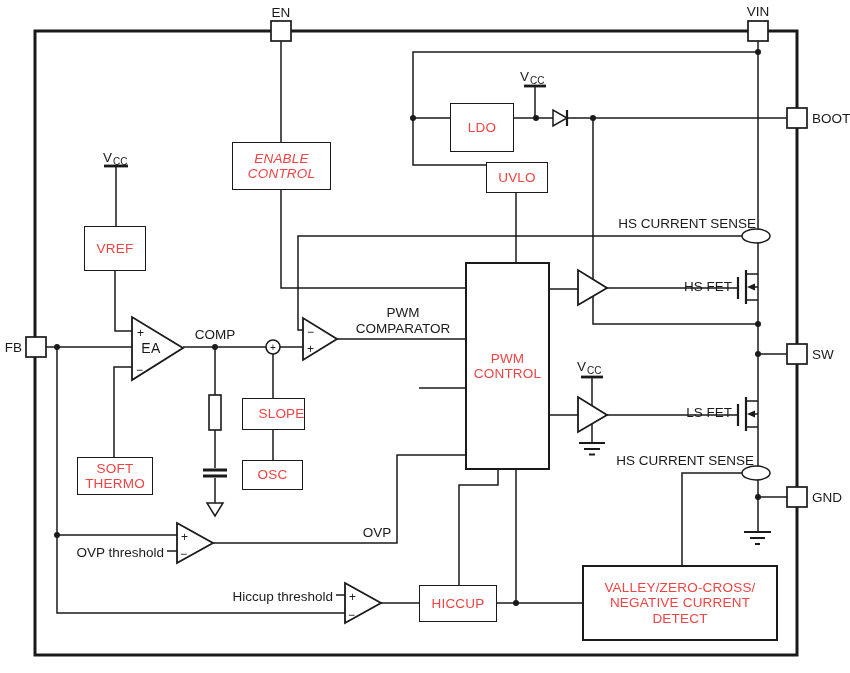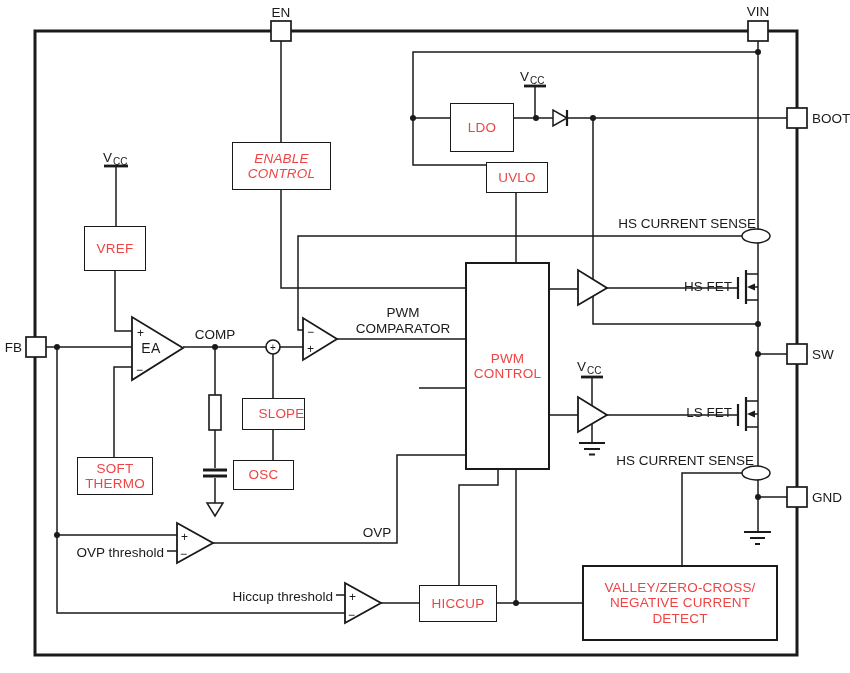--- a/index.html
+++ b/index.html
@@ -10,21 +10,21 @@
          display:flex;flex-direction:column;align-items:center;justify-content:center;
          text-align:center;font-size:13.5px;line-height:1.14;z-index:2;letter-spacing:.2px;}
   .block span{display:block;white-space:nowrap;}
   .bold-block{border-width:2.6px;}
   .b-enable {left:232px;top:142px;width:99px;height:48px;font-style:italic;}
   .b-ldo    {left:450px;top:103px;width:64px;height:49px;}
   .b-uvlo   {left:486px;top:150px;width:62px;height:31px;margin-top:12px;}
   .b-vref   {left:84px; top:226px;width:62px;height:45px;}
   .b-soft   {left:77px; top:457px;width:76px;height:38px;}
   .b-slope  {left:242px;top:398px;width:63px;height:32px;padding-left:16px;}
-  .b-osc    {left:233px;top:460px;width:61px;height:30px;}
+  .b-osc    {left:242px;top:460px;width:61px;height:30px;}
   .b-thermo {left:339px;top:365px;width:80px;height:44px;}
   .b-pwm    {left:465px;top:262px;width:85px;height:208px;}
   .b-hiccup {left:419px;top:585px;width:78px;height:37px;}
   .b-valley {left:582px;top:565px;width:196px;height:76px;}
   text{fill:#1a1a1a;font-family:"Liberation Sans",sans-serif;font-size:13.5px;}
   text.small{font-size:10px;}
   text.pm{font-size:12px;}
   text.ea{font-size:14px;letter-spacing:.3px;}
 </style>
 </head>

